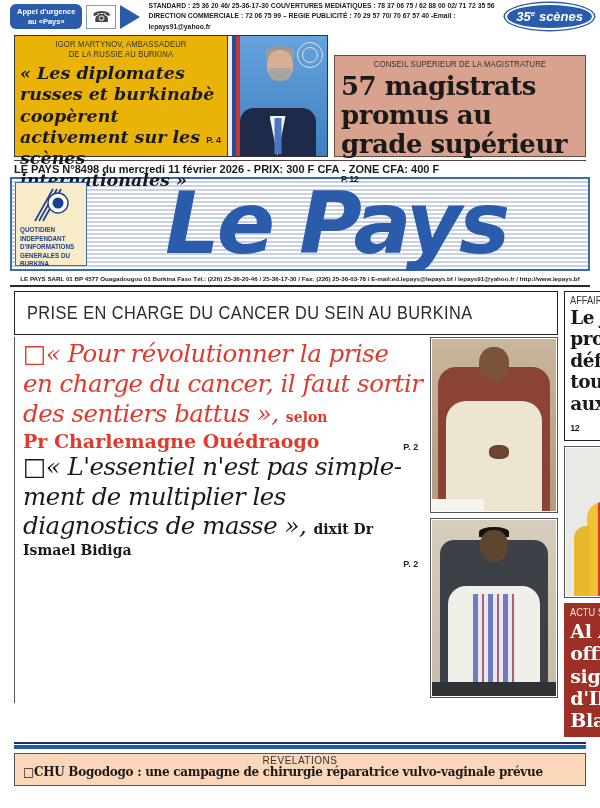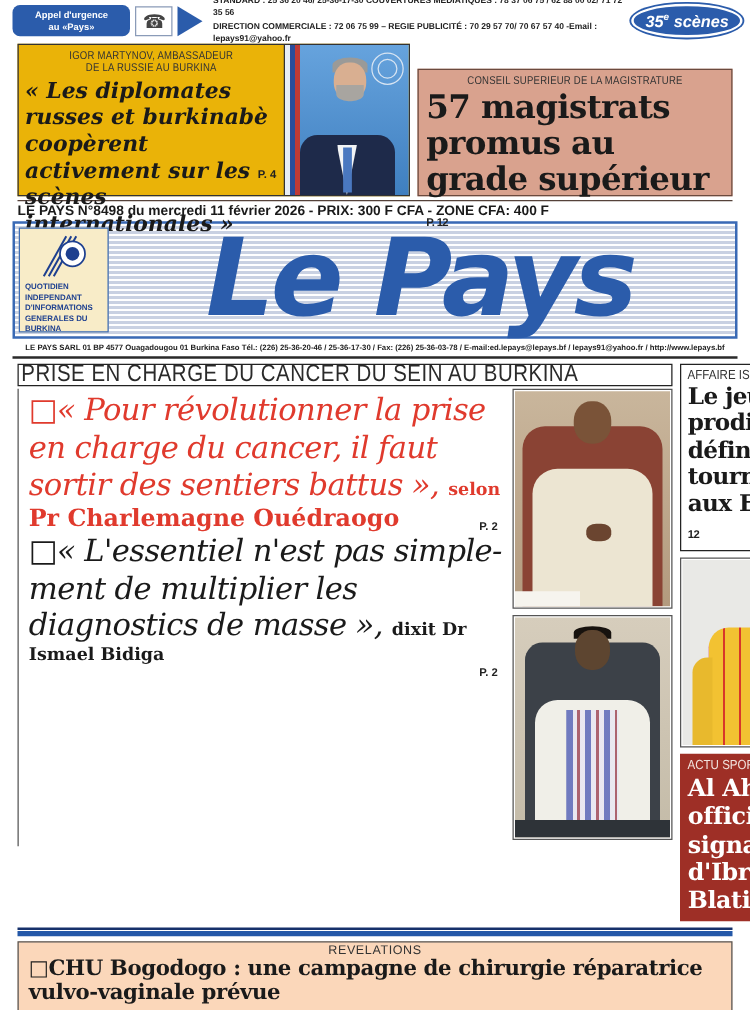--- a/index.html
+++ b/index.html
@@ -6,21 +6,21 @@
   html,body { width:600px; }
   body {
     width:600px; height:808px; background:#fff; overflow:hidden;
     font-family:"Liberation Sans", sans-serif; color:#1a1a1a; position:relative;
   }
   .serif { font-family:"DejaVu Serif", serif; }
 
   
   .topbar { display:flex; align-items:center; padding:3px 6px 2px 10px; height:32px; gap:4px; }
   .emg-box { background:#2b5cab; border-radius:6px; color:#fff; font-weight:bold;
-    font-size:7.5px; text-align:center; padding:3px 18px; line-height:1.3; }
+    font-size:7.5px; text-align:center; padding:3px 7px; line-height:1.3; }
   .phone-box { background:#fff; border:1px solid #8a9bb8; width:30px; height:24px;
     display:flex; align-items:center; justify-content:center; font-size:15px; color:#444; }
   .arrow-right { width:0; height:0; border-top:12px solid transparent; border-bottom:12px solid transparent;
     border-left:20px solid #2b5cab; }
   .top-lines { flex:1; font-size:6.8px; font-weight:bold; line-height:1.5; color:#222; padding-left:4px; }
   .year-badge { background:#2b5cab; border:2px solid #fff; box-shadow:0 0 0 1.5px #2b5cab;
     border-radius:50%; color:#fff; font-weight:bold; font-size:13px; padding:4px 9px;
     white-space:nowrap; font-style:italic; }
   .year-badge sup { font-size:8px; }
 
@@ -66,21 +66,21 @@
   .mast-title { flex:1; text-align:center; font-family:"DejaVu Sans",sans-serif; font-weight:bold;
     font-style:italic; color:#2b5cab; font-size:86px; line-height:82px; letter-spacing:-3px; }
 
   
   .contact-line { margin:0 10px; text-align:center; font-size:6.2px; font-weight:bold; color:#222;
     padding:4px 0 3px; border-bottom:2px solid #2a2a2a; white-space:nowrap; }
 
   
   .main-row { display:flex; gap:6px; margin:4px 14px 0; }
   .main-left { flex:1; }
-  .cancer-kicker-box { border:1.5px solid #222; padding:1px 2px; height:18px; display:flex; align-items:center; }
+  .cancer-kicker-box { border:1.5px solid #222; padding:1px 12px; height:44px; display:flex; align-items:center; }
   .cancer-kicker { font-size:19px; color:#2a2a2a; transform:scaleX(0.86); transform-origin:left;
     white-space:nowrap; letter-spacing:0.5px; }
   .cancer-body { display:flex; border-left:1px solid #555; margin-top:2px; }
   .quotes-col { flex:1; padding:2px 6px 0 8px; }
   .quote-red { color:#e03a2d; }
   .quote-text { font-size:24.5px; font-weight:normal; font-style:italic; line-height:1.22; letter-spacing:-0.5px; }
   .attr { font-size:14px; font-style:normal; letter-spacing:0; }
   .quote-author { font-size:19px; font-weight:bold; margin-top:1px; }
   .quote-meta { display:flex; justify-content:space-between; align-items:flex-end; padding-right:6px; }
   .q2 { margin-top:0; }
@@ -120,21 +120,21 @@
   .sleeveL { left:8px; border-radius:12px 0 0 0; }
   .sports-box { background:#9e2f26; color:#fff; padding:3px 6px 5px; margin-top:5px; }
   .sports-box .right-kicker { color:#f2e3de; }
   .sports-headline { font-size:19px; font-weight:bold; line-height:1.18; margin-top:2px; letter-spacing:-0.3px; }
 
   
   .blue-rule { margin:5px 14px 4px; height:7px;
     background:linear-gradient(#16316b 0 2px,#ffffff 2px 3px,#2458a8 3px 7px); }
   .revelations { margin:0 14px; background:#fbd7ba; border:1px solid #555; padding:1px 8px 5px; }
   .rev-header { text-align:center; font-size:10px; color:#333; letter-spacing:0.5px; }
-  .rev-item { font-size:17px; font-weight:bold; line-height:1.16; letter-spacing:-0.3px; }
+  .rev-item { font-size:12px; font-weight:bold; line-height:1.16; letter-spacing:-0.3px; }
 </style>
 </head>
 <body>
 
 <div class="topbar">
   <div class="emg-box">
     <div>Appel d'urgence</div>
     <div>au «Pays»</div>
   </div>
   <div class="phone-box">☎</div>

